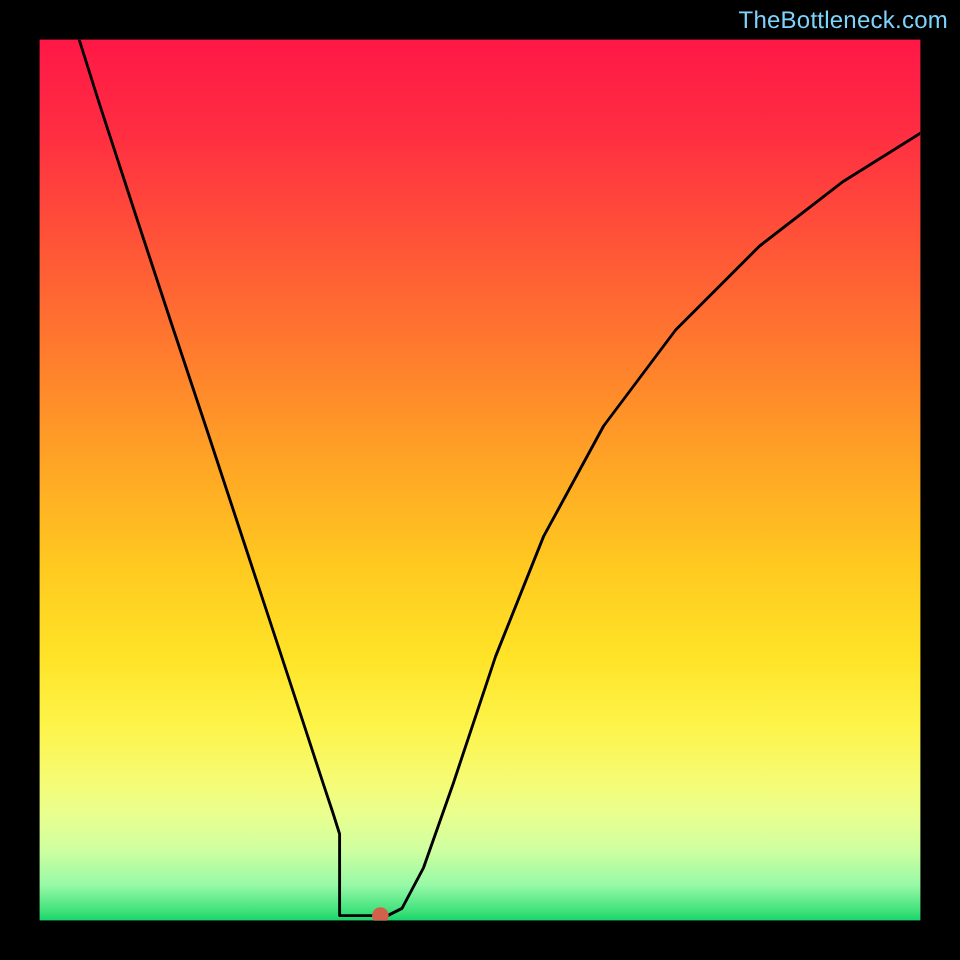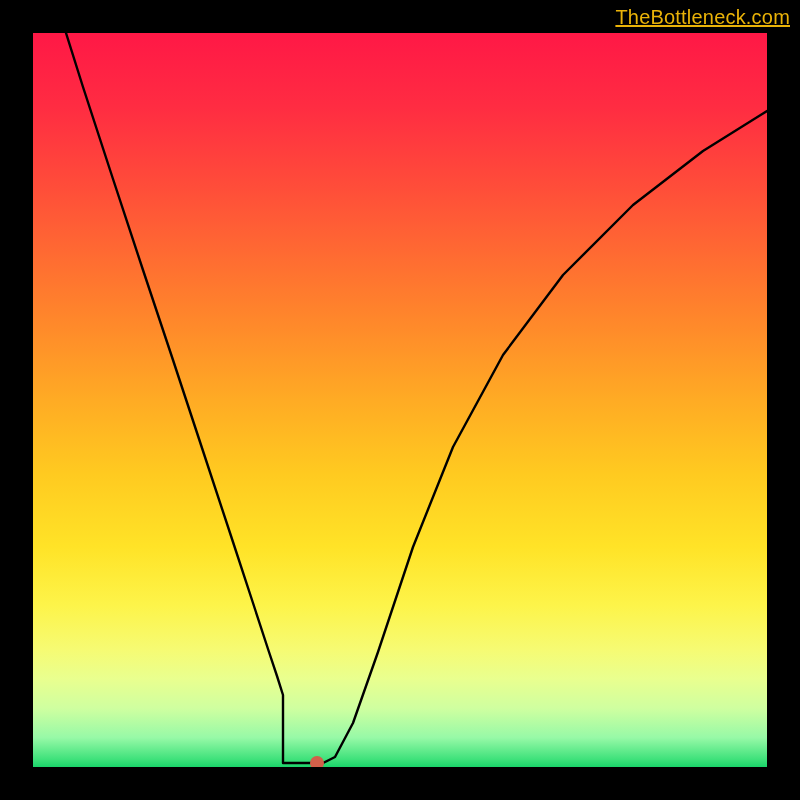--- a/index.html
+++ b/index.html
@@ -39,26 +39,25 @@
       #cfffa0 92%,
       #97f9a7 96%,
       #3de17a 99%,
       #1ad46a 100%
     );
   }
   .watermark {
     position: absolute;
     top: 6px;
     right: 10px;
-    color: #eab308;
+    color: #7dd3fc;
     font-size: 20px;
     font-weight: 500;
     letter-spacing: 0.2px;
     user-select: none;
-    text-decoration: underline;
   }
   svg.curve {
     position: absolute;
     inset: 0;
     width: 734px;
     height: 734px;
   }
 </style>
 </head>
 <body>

